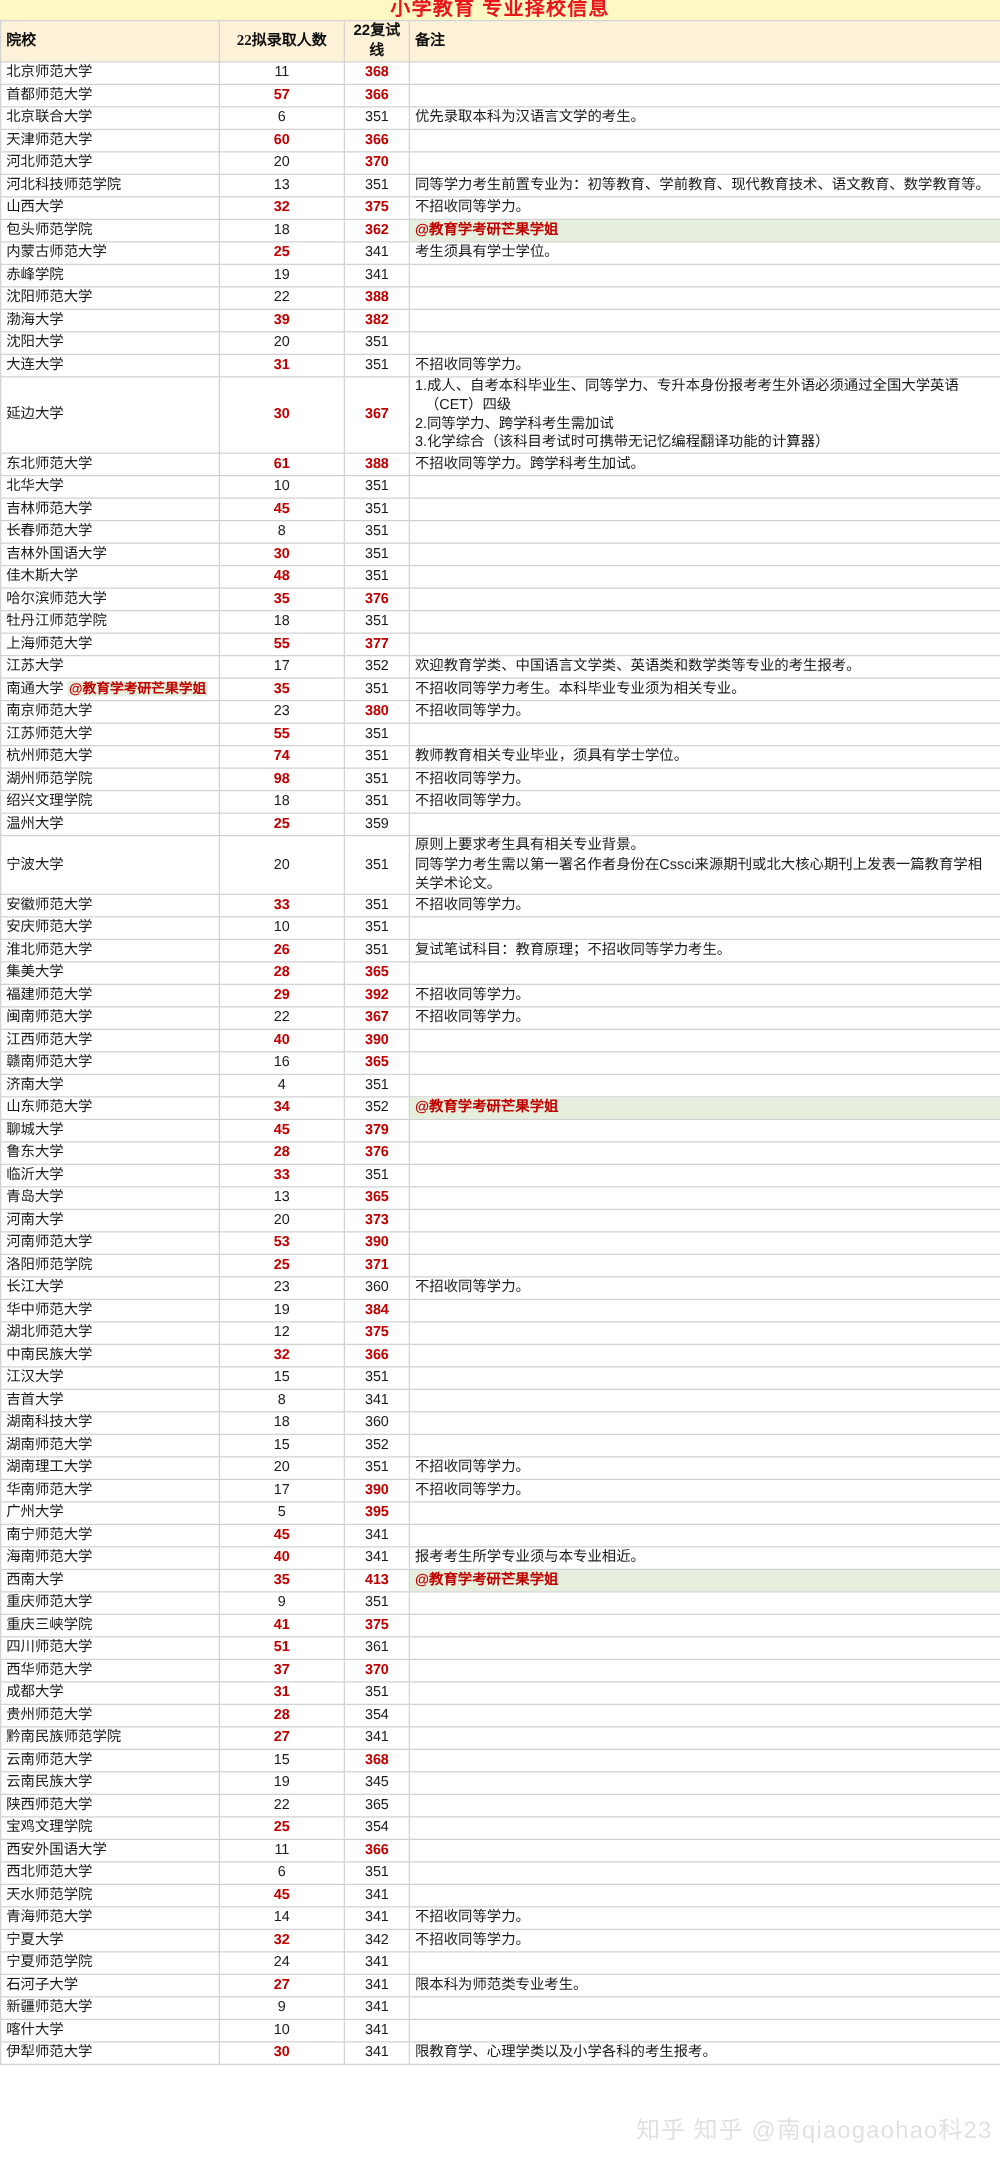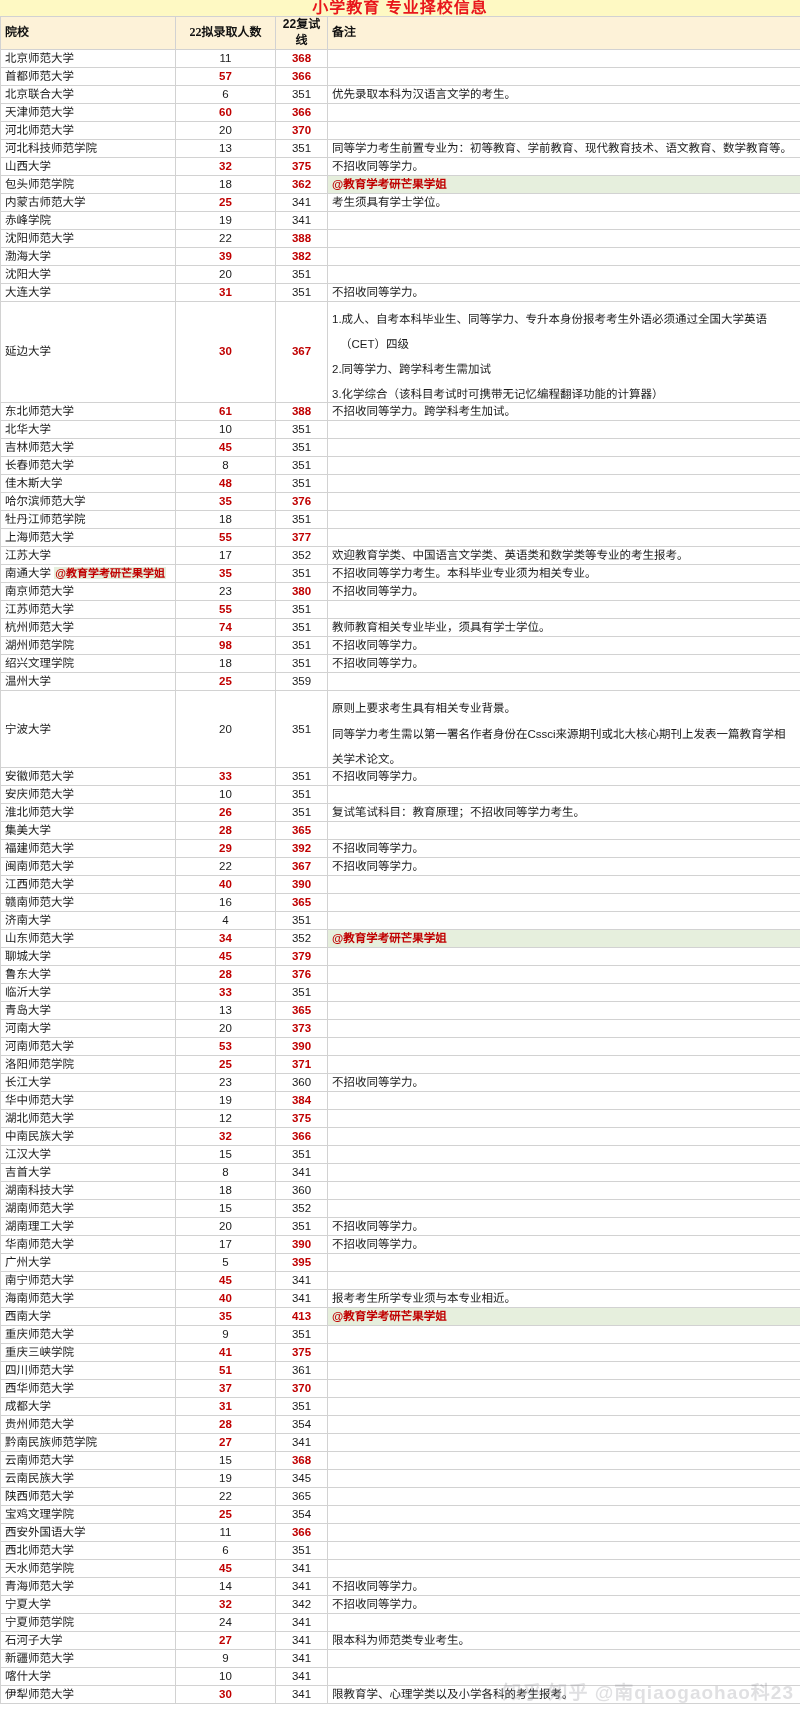--- a/index.html
+++ b/index.html
@@ -79,30 +79,30 @@
   .hl{background:#e6efdd;}
 
   .wm-inline{
     color:#c00000;
     font-weight:bold;
     font-size:11px;
     background:#e6efdd;
     padding:0 1px;
   }
   .note-lines{display:block;}
-  .note-lines span{display:block;margin-top:10px;}
+  .note-lines span{display:block;}
   .indent{padding-left:8px;}
 
   
   .zhihu-wm{
     position:absolute;
     right:6px;
-    bottom:28px;
+    bottom:16px;
     font-size:19px;
-    font-weight:bold;
+    font-weight:normal;
     color:rgba(120,120,130,0.23);
     letter-spacing:1px;
     white-space:nowrap;
     pointer-events:none;
     user-select:none;
   }
   .zhihu-wm .zh-logo{margin-right:6px;}
 </style>
 </head>
 <body>
@@ -244,20 +244,26 @@
           <td class="line"><span class="plain">351</span></td>
           <td class="note"><span></span></td>
         </tr>
         <tr>
           <td class="school"><span>长春师范大学</span></td>
           <td class="count"><span class="plain">8</span></td>
           <td class="line"><span class="plain">351</span></td>
           <td class="note"><span></span></td>
         </tr>
         <tr>
+          <td class="school"><span>吉林外国语大学</span></td>
+          <td class="count"><span class="em">30</span></td>
+          <td class="line"><span class="plain">351</span></td>
+          <td class="note"><span></span></td>
+        </tr>
+        <tr>
           <td class="school"><span>佳木斯大学</span></td>
           <td class="count"><span class="em">48</span></td>
           <td class="line"><span class="plain">351</span></td>
           <td class="note"><span></span></td>
         </tr>
         <tr>
           <td class="school"><span>哈尔滨师范大学</span></td>
           <td class="count"><span class="em">35</span></td>
           <td class="line"><span class="em">376</span></td>
           <td class="note"><span></span></td>

